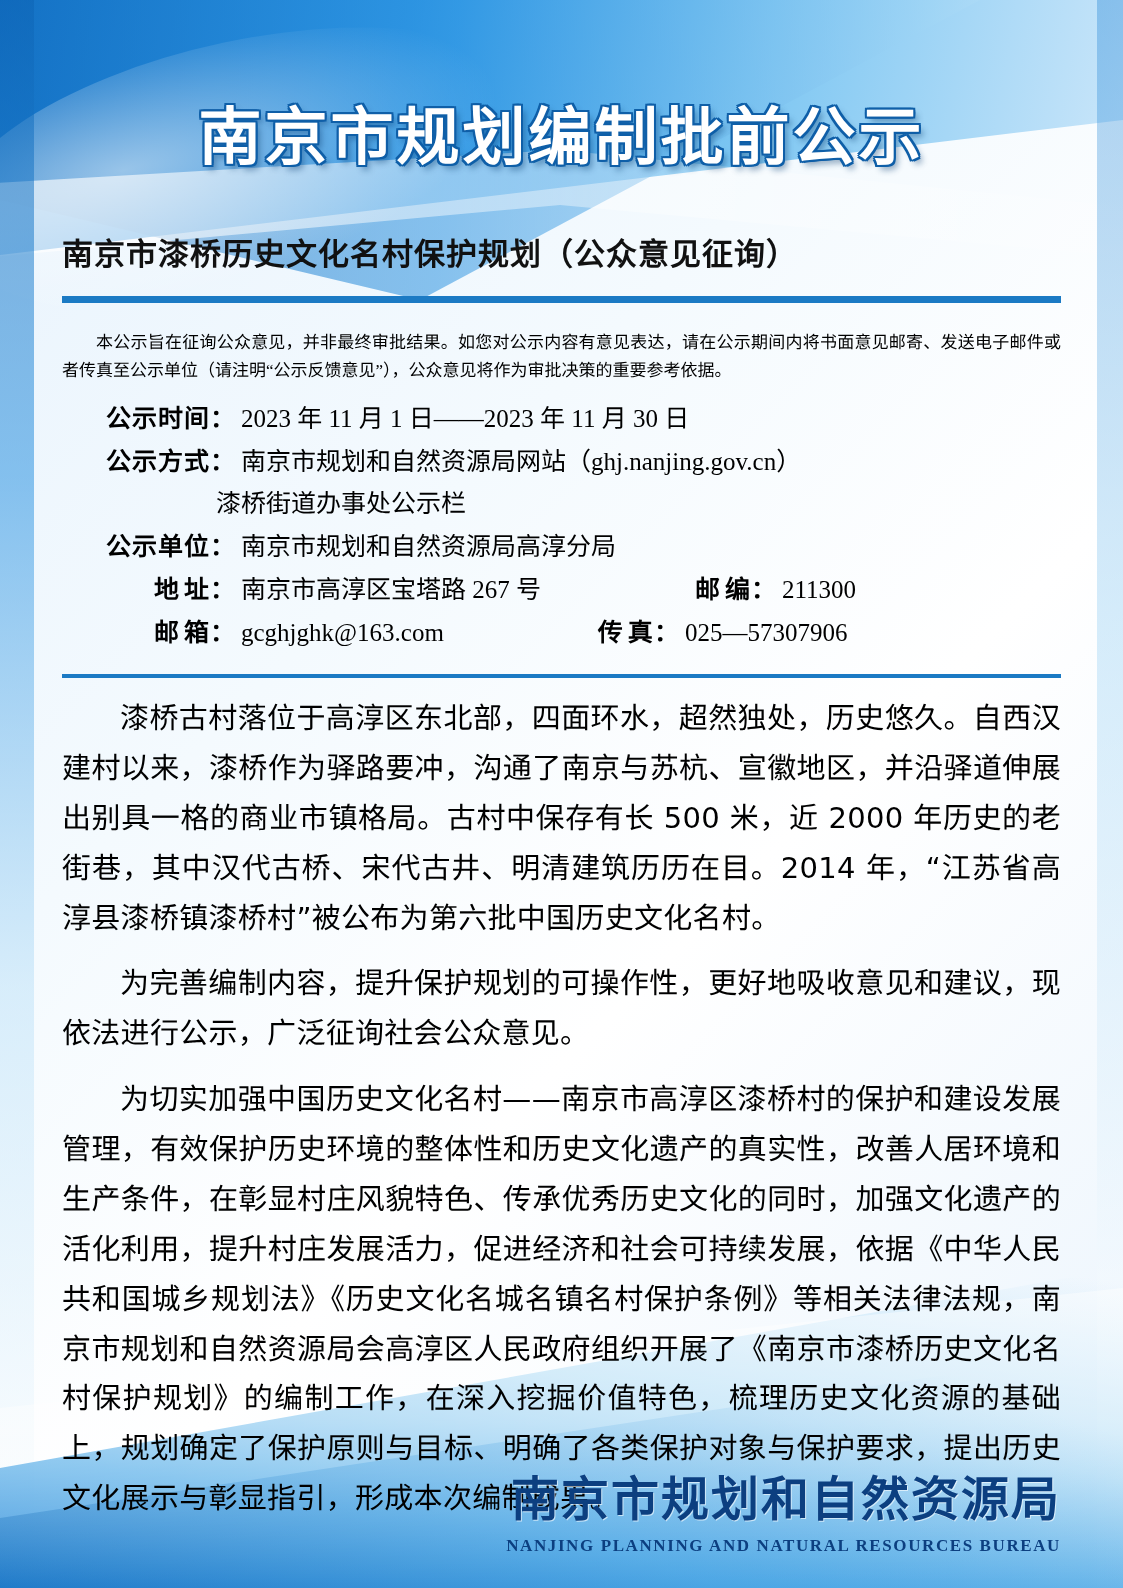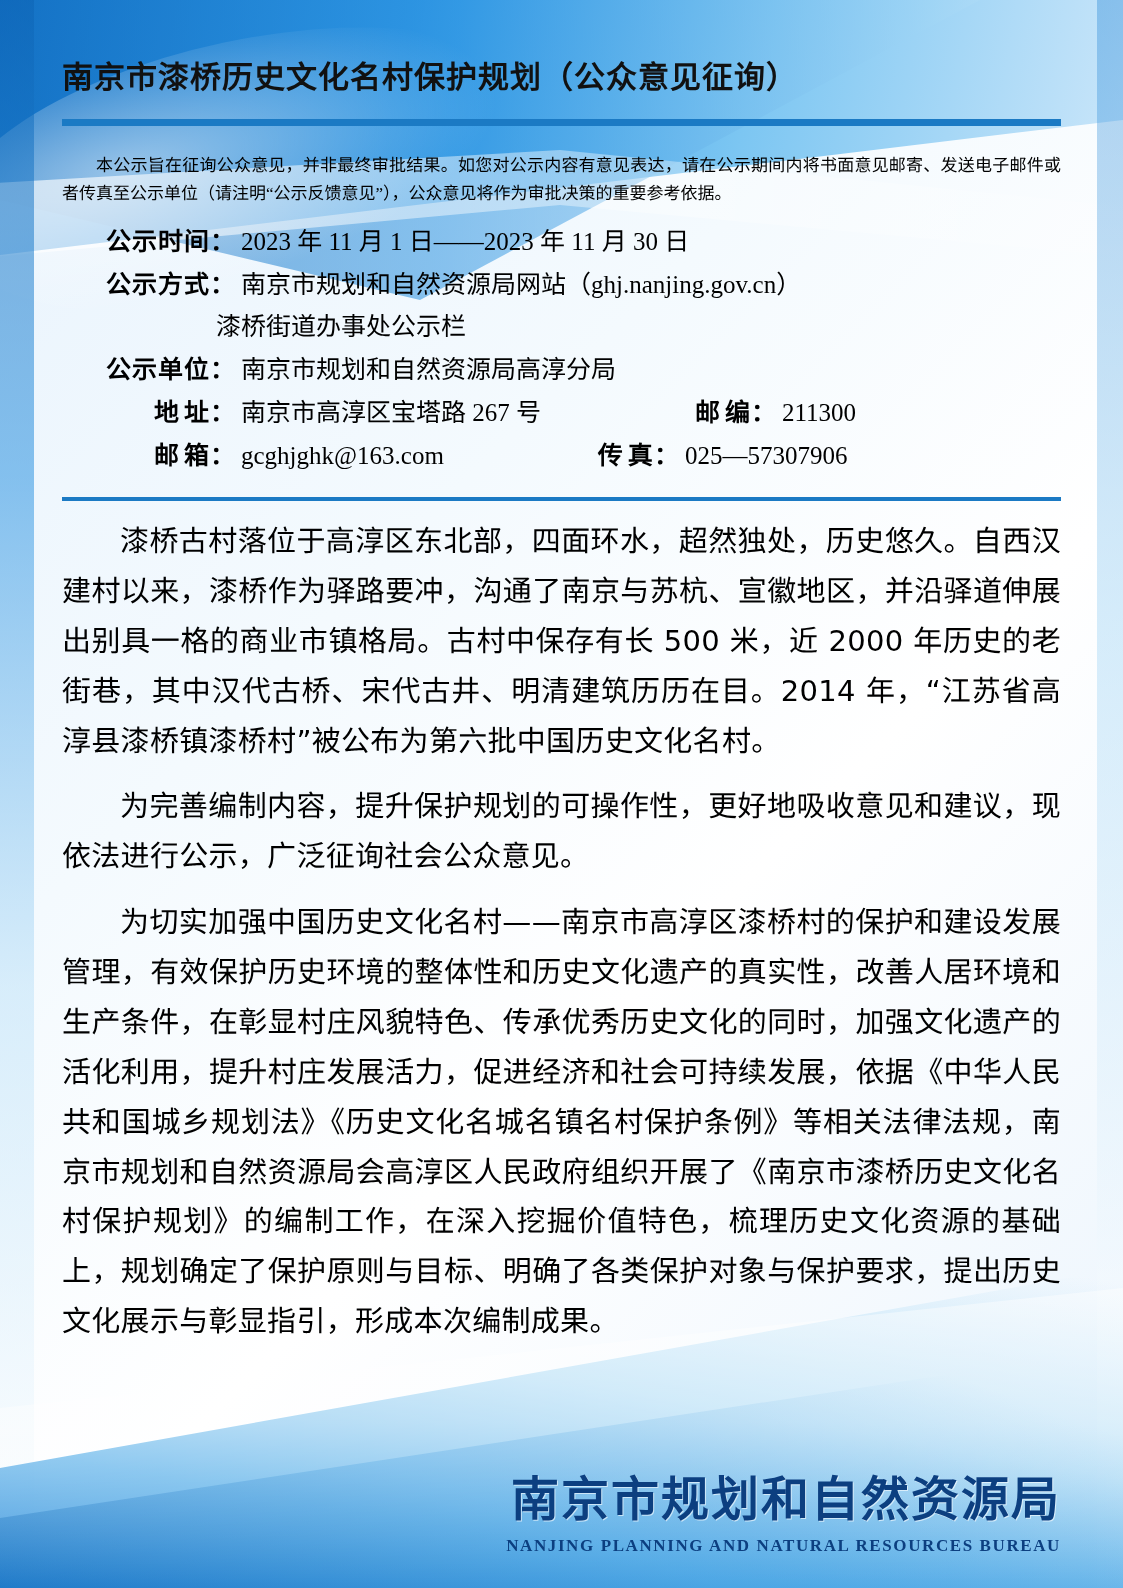--- a/index.html
+++ b/index.html
@@ -236,20 +236,21 @@
   <div class="bg-swirl"></div>
   <div class="bg-wave-a"></div>
   <div class="bg-left-edge"></div>
   <div class="bg-right-edge"></div>
   <div class="bg-bottom"></div>
   <div class="bg-bottom2"></div>
   <div class="bg-bottom-white"></div>
 
   <div class="content">
 
+    <h1 class="main-title">南京市规划编制批前公示</h1>
 
     <h2 class="sub-title">南京市漆桥历史文化名村保护规划（公众意见征询）</h2>
 
     <div class="rule"></div>
 
     <p class="para">本公示旨在征询公众意见，并非最终审批结果。如您对公示内容有意见表达，请在公示期间内将书面意见邮寄、发送电子邮件或者传真至公示单位（请注明“公示反馈意见”），公众意见将作为审批决策的重要参考依据。</p>
 
     <div class="info-block">
 
       <div class="info-row">

